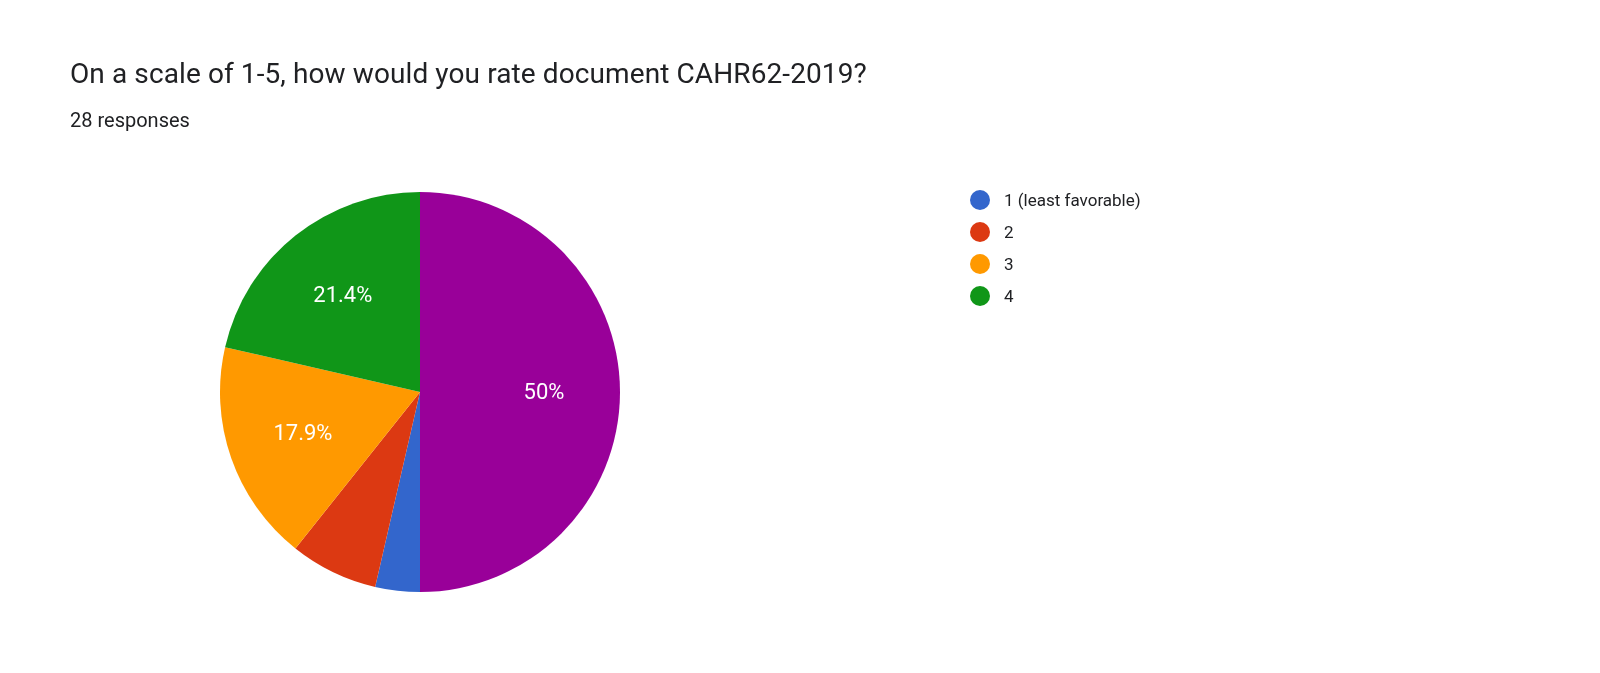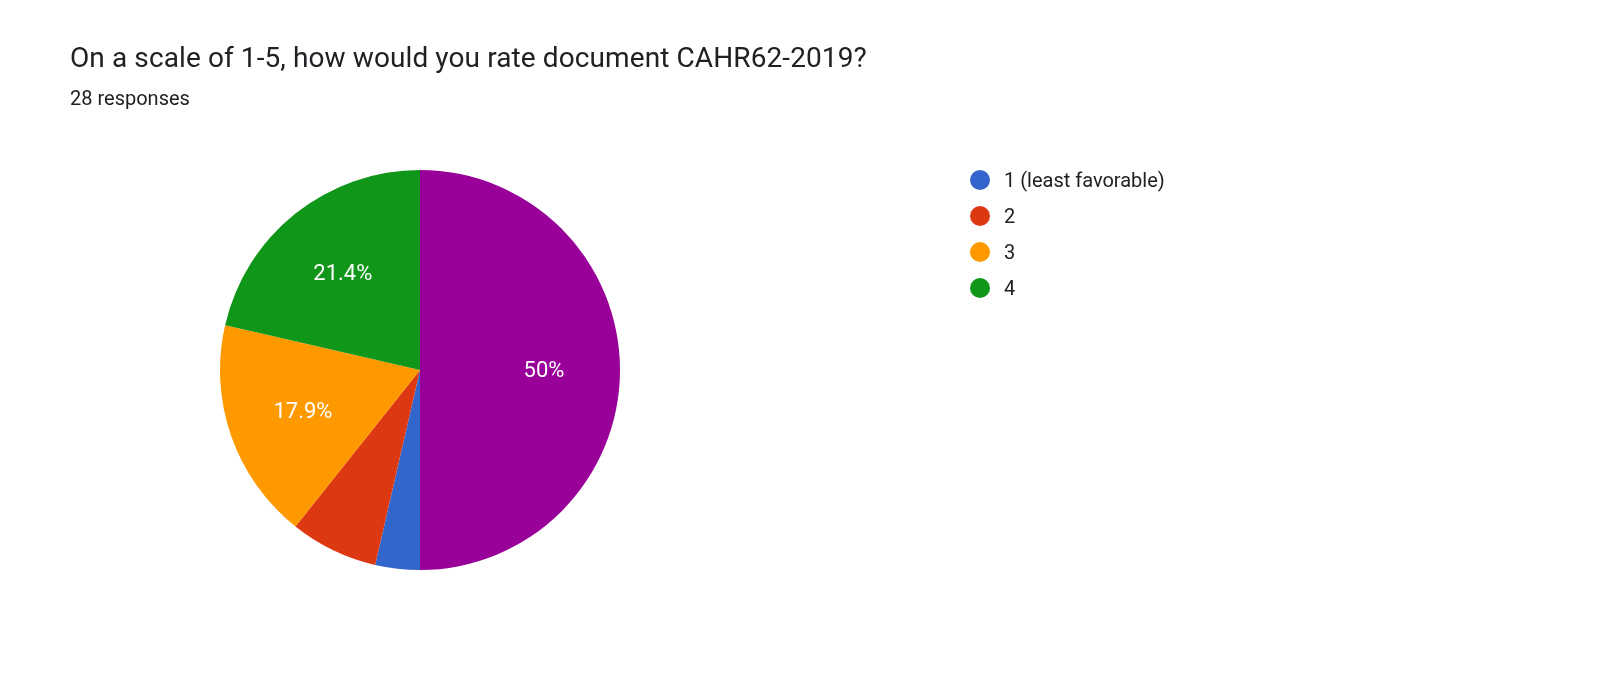--- a/index.html
+++ b/index.html
@@ -3,27 +3,27 @@
 <meta charset="utf-8">
 <style>
   * { box-sizing: border-box; }
   html, body {
     margin: 0; padding: 0;
     width: 1600px; height: 673px;
     background: #ffffff;
     font-family: Roboto, Arial, sans-serif;
     color: #202124;
   }
-  .wrap { padding: 40px 70px 0 70px; }
+  .wrap { padding: 56px 70px 0 70px; }
   .title { font-size: 28px; font-weight: 400; letter-spacing: 0.1px; line-height: 1.3; }
-  .sub { font-size: 20px; color: #202124; margin-top: 10px; }
+  .sub { font-size: 20px; color: #202124; margin-top: 16px; }
   .content { display: flex; align-items: flex-start; margin-top: 50px; }
   .pie-holder { width: 700px; display: flex; justify-content: center; }
   .legend { margin-left: 200px; margin-top: 8px; }
-  .legend-row { display: flex; align-items: center; margin-bottom: 12px; font-size: 20px; }
+  .legend-row { display: flex; align-items: center; margin-bottom: 12px; font-size: 17px; }
   .swatch { width: 20px; height: 20px; border-radius: 50%; margin-right: 14px; flex-shrink: 0; }
   svg { display: block; }
   .slice-label { font-size: 22px; fill: #ffffff; font-family: Roboto, Arial, sans-serif; text-anchor: middle; }
 </style>
 </head>
 <body>
 
 <div class="wrap">
   <div class="title">On a scale of 1-5, how would you rate document CAHR62-2019?</div>
   <div class="sub">28 responses</div>

